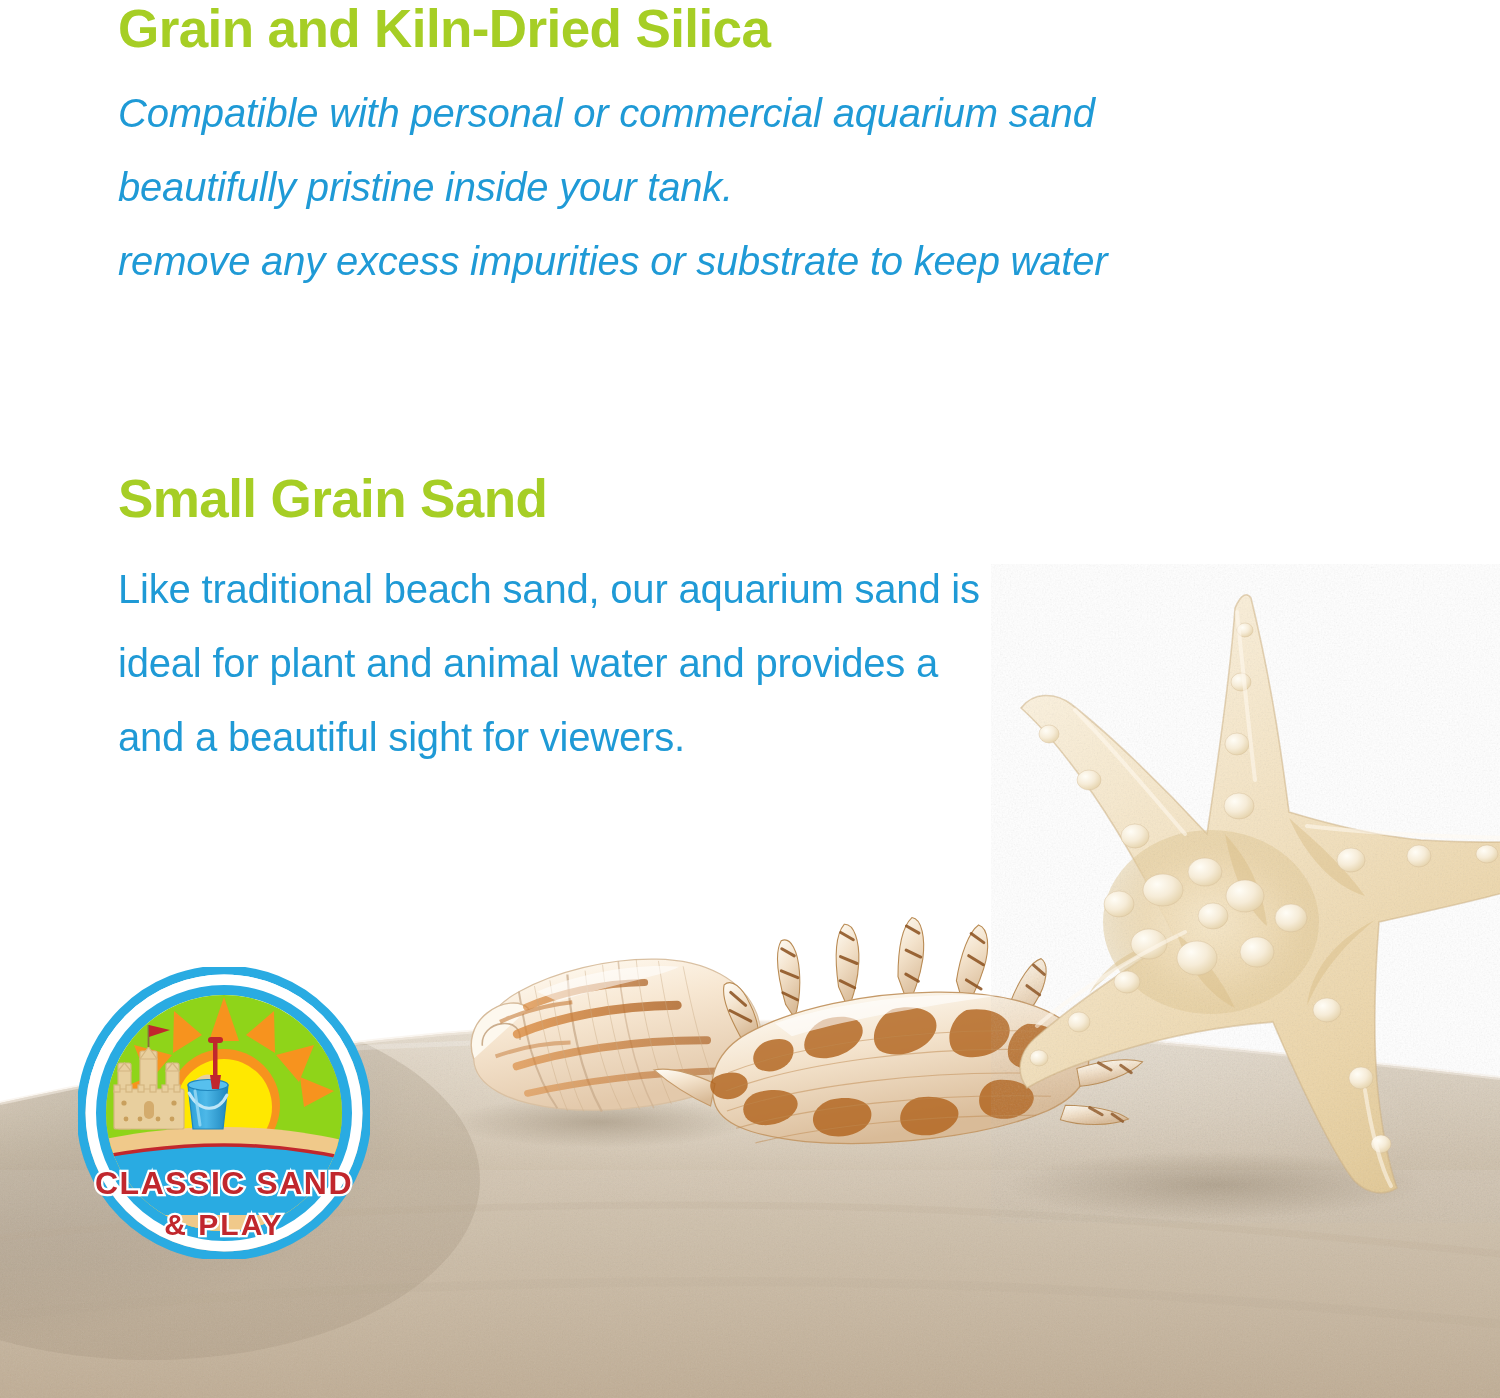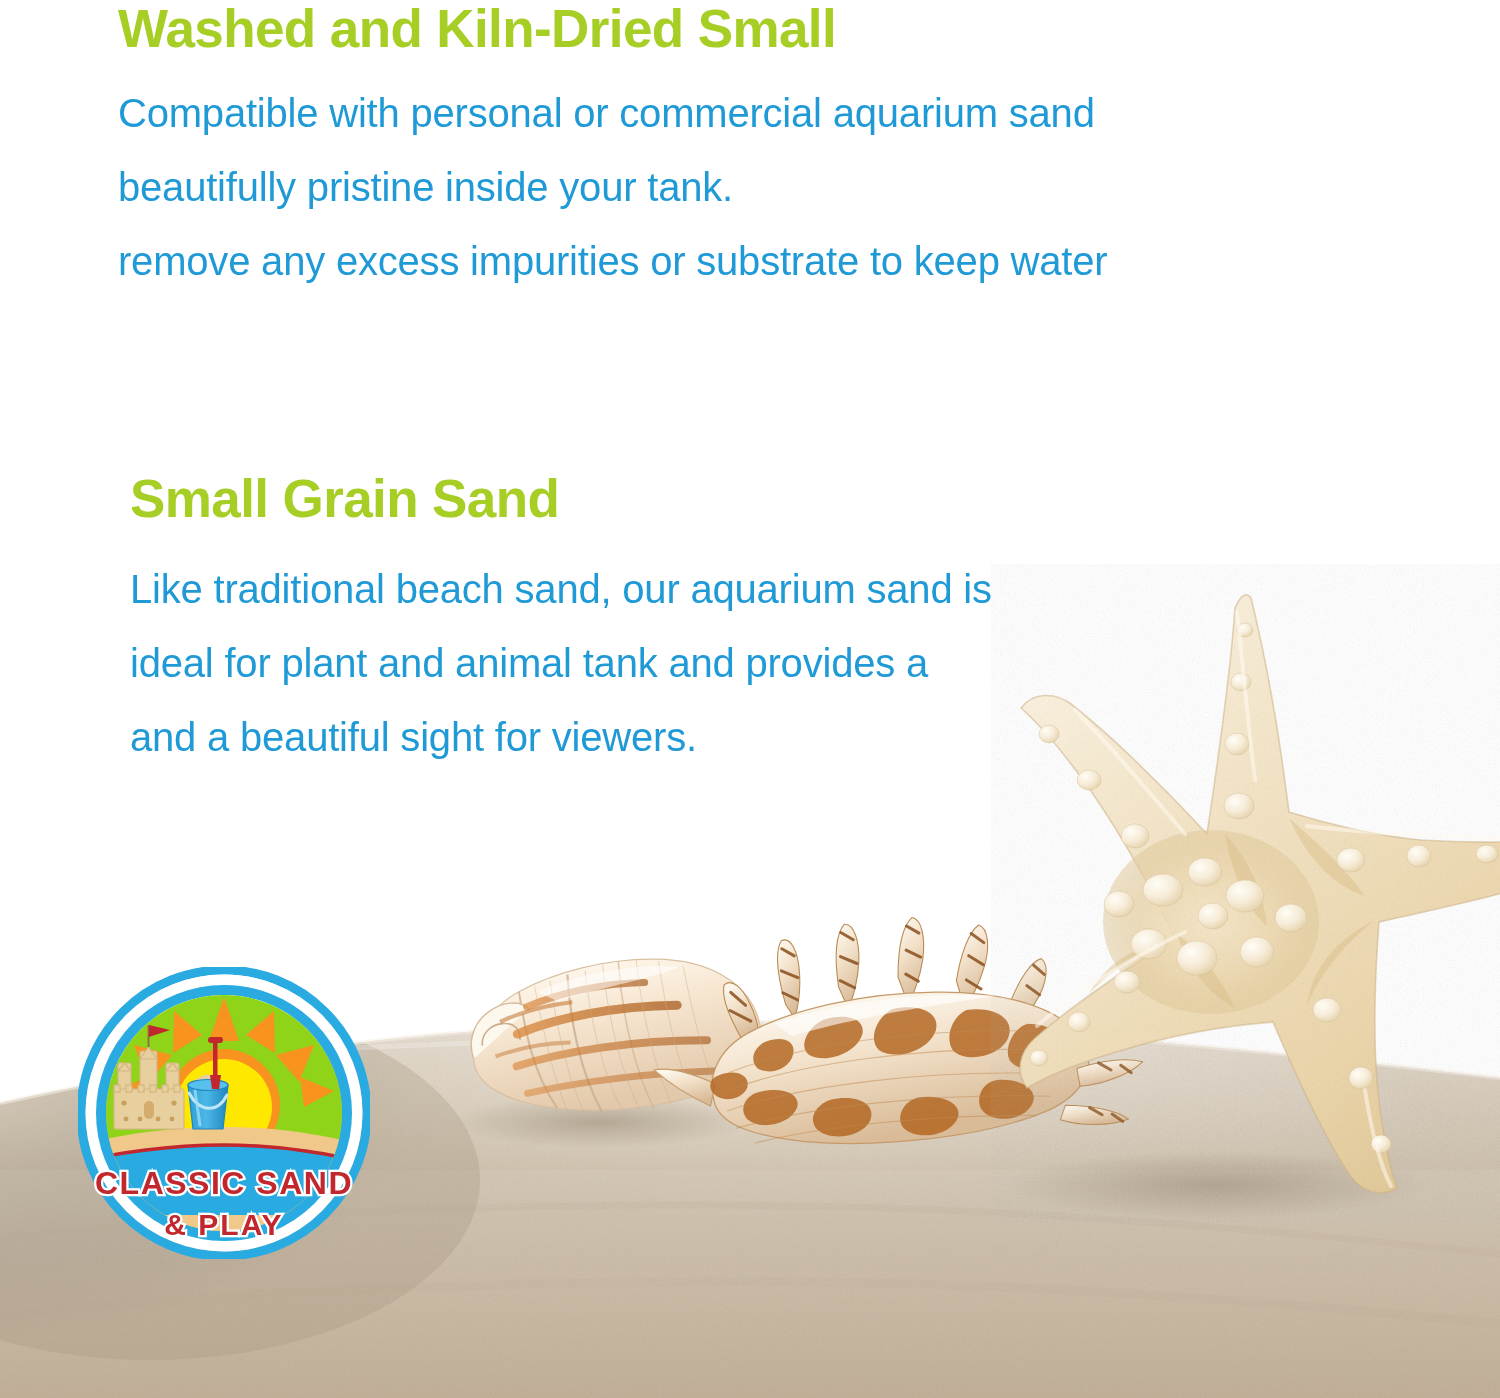--- a/index.html
+++ b/index.html
@@ -27,40 +27,40 @@
   .scene svg { display:block; width:1500px; height:1398px; }
 
   
   .copy {
     position:absolute;
     left:118px; top:0;
     width:1260px;
     z-index:30;
   }
   .sec-1 { position:absolute; left:0; top:0; width:1260px; }
-  .sec-2 { position:absolute; left:12px; top:470px; width:1100px; }
+  .sec-2 { position:absolute; left:0; top:470px; width:1100px; }
 
   h2.heading {
     font-family:"Liberation Sans", sans-serif;
     font-weight:700;
     font-size:53px;
     line-height:58px;
     letter-spacing:-0.6px;
     color:#a6ce25;
     white-space:nowrap;
   }
   .body-copy {
     font-family:"Liberation Sans", sans-serif;
     font-weight:400;
     font-size:40px;
     line-height:74px;
     letter-spacing:-0.2px;
     color:#1f9ad6;
   }
-  .sec-1 .body-copy { margin-top:18px; width:1250px; }
+  .sec-1 .body-copy { margin-top:18px; width:1250px;font-style:italic; }
   .sec-2 .body-copy { margin-top:24px; width:1080px; }
   .body-copy .ln { display:block; white-space:nowrap; }
 
   
   .logo-badge {
     position:absolute;
     left:78px; top:967px;
     width:292px; height:292px;
     z-index:40;
   }
@@ -413,33 +413,33 @@
             <path d="M150,160 C 156,200 166,238 176,256"></path>
           </g>
         </g>
       </g>
     </svg>
   </div>
 
   <div class="copy">
 
     <section class="sec-1">
-      <h2 class="heading">Washed and Kiln-Dried Small</h2>
+      <h2 class="heading">Grain and Kiln-Dried Silica</h2>
       <div class="body-copy">
         <span class="ln">Compatible with personal or commercial aquarium sand</span>
         <span class="ln">beautifully pristine inside your tank.</span>
         <span class="ln">remove any excess impurities or substrate to keep water</span>
       </div>
     </section>
 
     <section class="sec-2">
       <h2 class="heading">Small Grain Sand</h2>
       <div class="body-copy">
         <span class="ln">Like traditional beach sand, our aquarium sand is</span>
-        <span class="ln">ideal for plant and animal tank and provides a</span>
+        <span class="ln">ideal for plant and animal water and provides a</span>
         <span class="ln">and a beautiful sight for viewers.</span>
       </div>
     </section>
 
   </div>
 
   <div class="logo-badge">
     <svg viewBox="0 0 292 292" xmlns="http://www.w3.org/2000/svg">
       <defs>
         <clipPath id="badgeInner">

